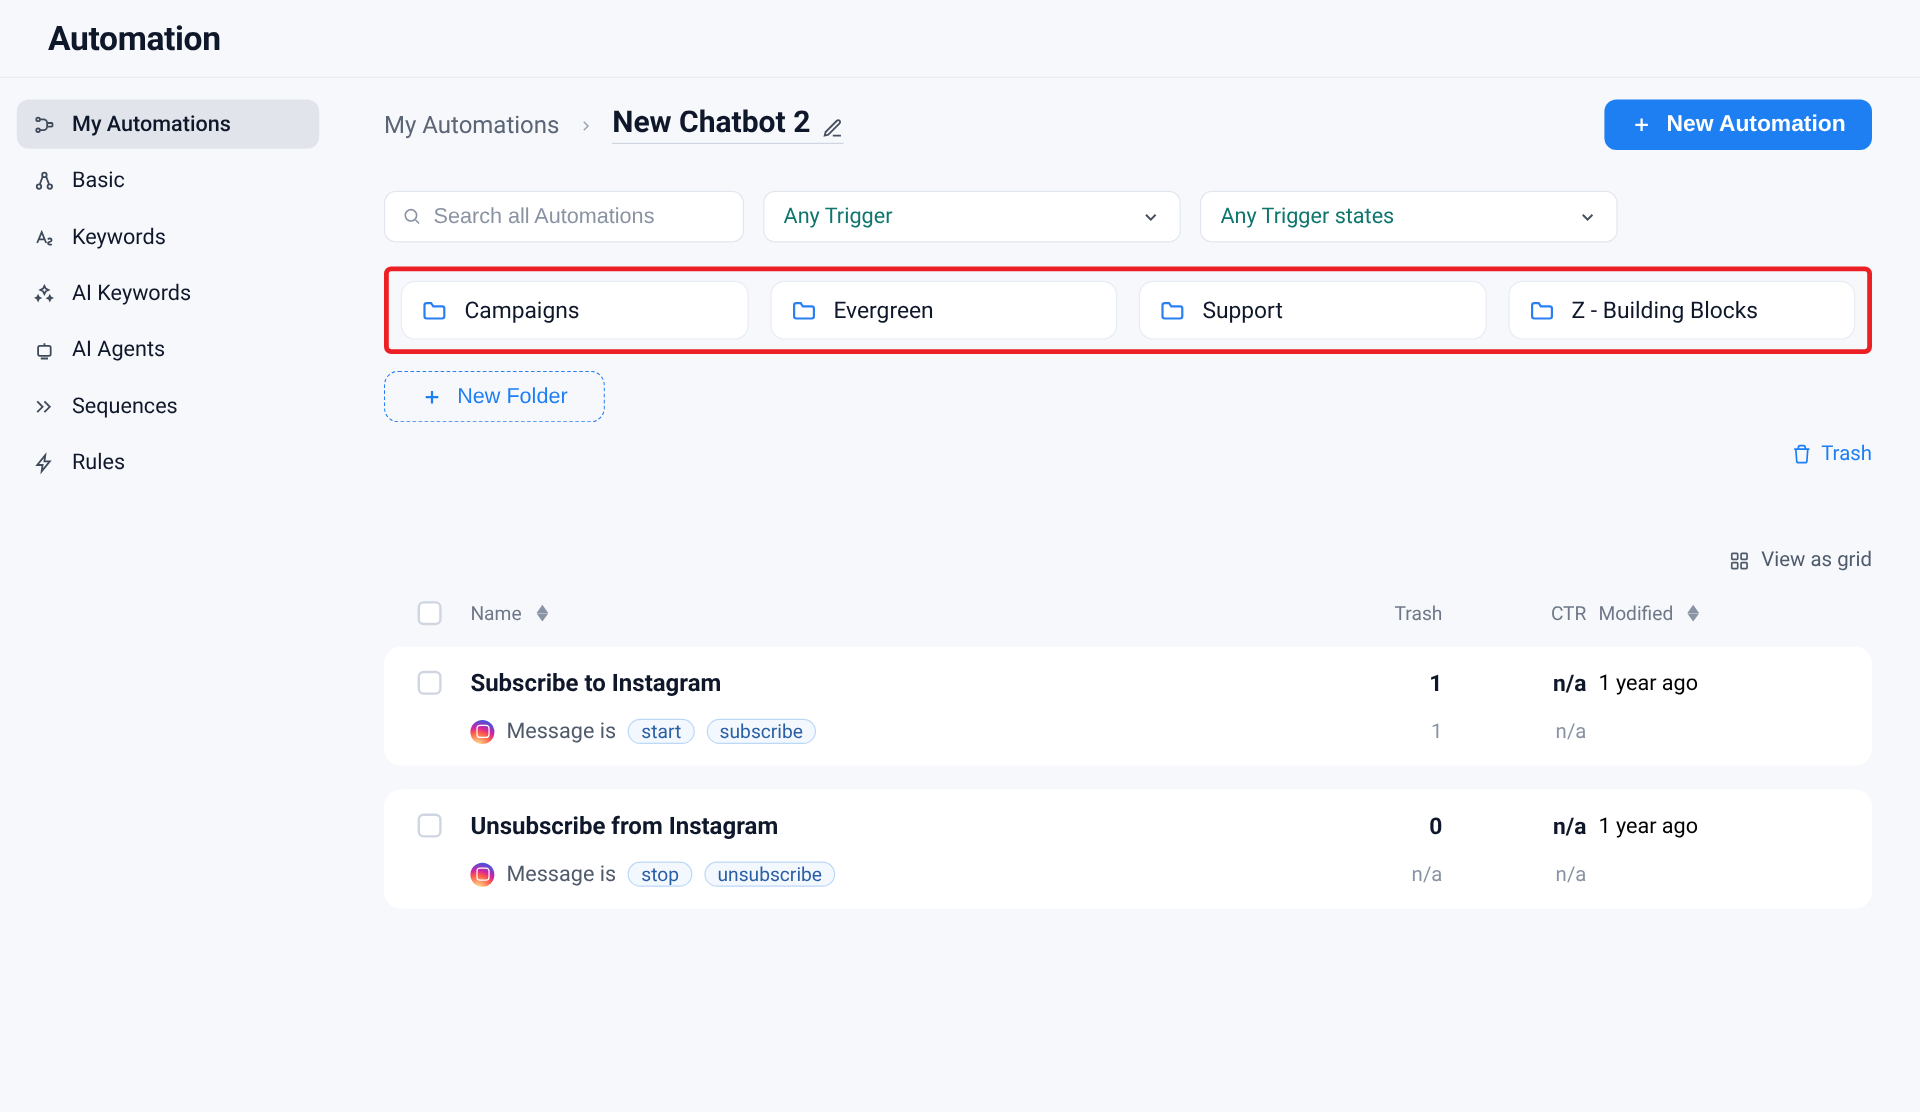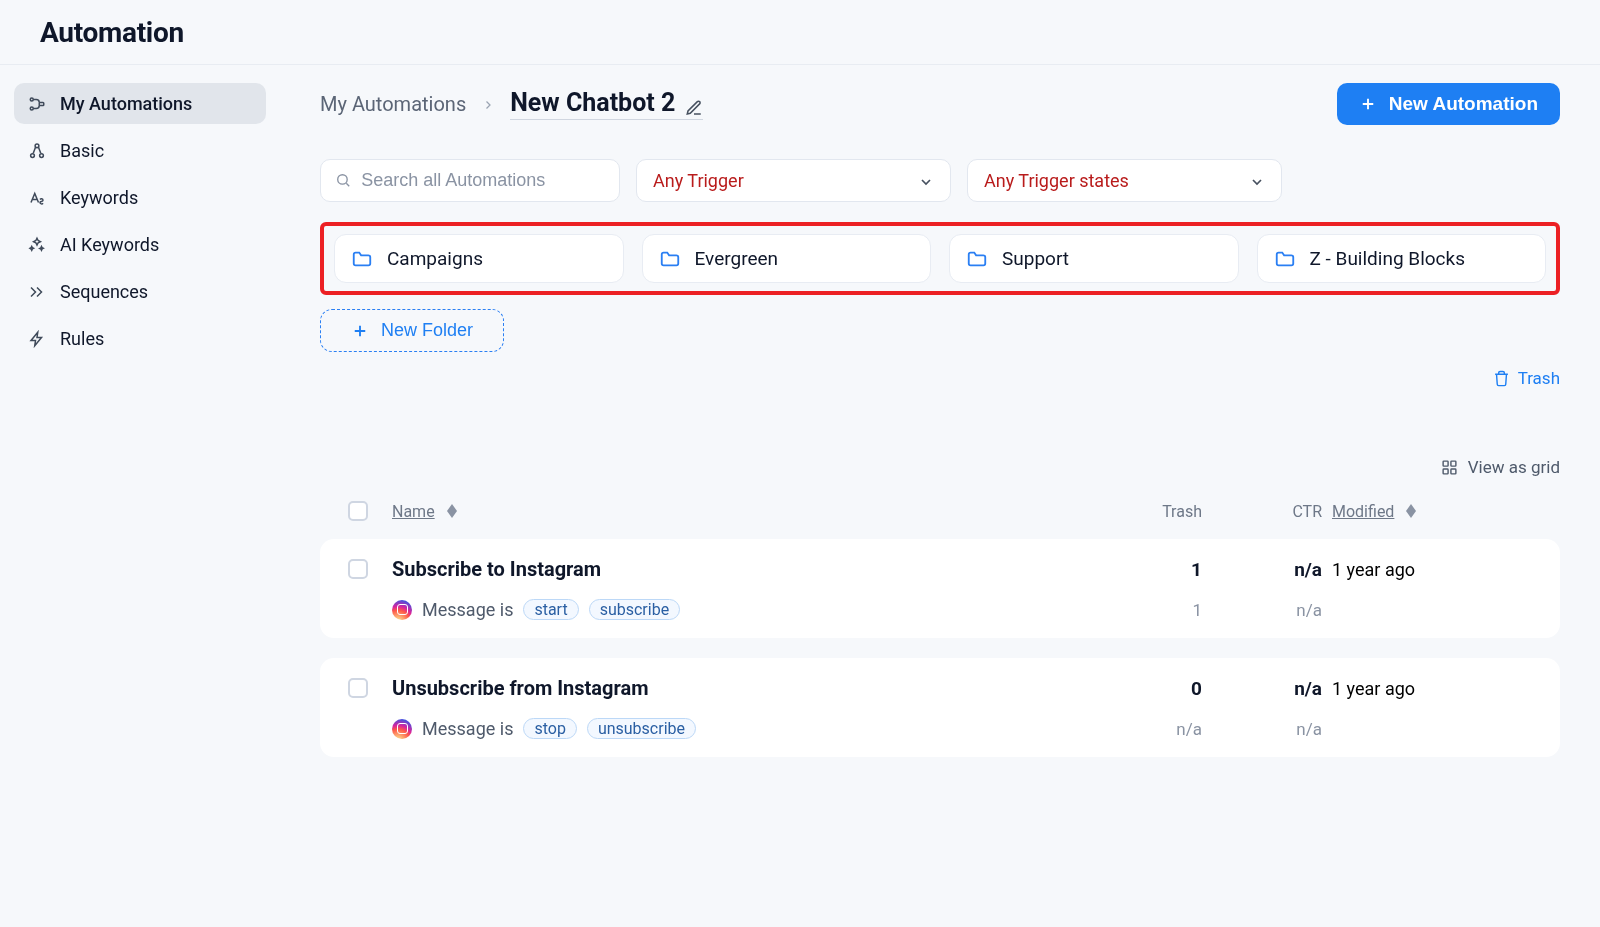--- a/index.html
+++ b/index.html
@@ -62,22 +62,22 @@
     background:#fff; border:1px solid #e2e7ef; border-radius: 10px;
     padding: 10px 14px; width: 300px;
   }
   .search-box input { border:none; outline:none; font-size:18px; width:100%; background:transparent; }
   .search-box input::placeholder { color:#8a93a3; }
   .search-icon { width:18px; height:18px; color:#8a93a3; }
 
   .select {
     display:flex; align-items:center; justify-content:space-between;
     background:#fff; border:1px solid #e2e7ef; border-radius:10px;
-    padding:10px 16px; width:315px; cursor:pointer;
-    font-size:18px; color:#b91c1c;
+    padding:10px 16px; width:348px; cursor:pointer;
+    font-size:18px; color:#0f766e;
   }
   .chevron { width:16px; height:16px; color:#46505f; }
 
   
   .folder-grid-wrap {
     border: 4px solid #ec2024; border-radius: 6px;
     padding: 8px 10px 8px 10px;
     margin-bottom: 14px;
     display:flex; gap:18px;
   }
@@ -109,21 +109,21 @@
   
   .tbl-head {
     display:grid;
     grid-template-columns: 44px 1fr 110px 120px 200px;
     align-items:center; padding: 10px 28px 18px 28px;
     color:#6e7888; font-size:16px;
   }
   .tbl-head .checkbox, .card .checkbox {
     width:20px; height:20px; border:2px solid #cfd6e2; border-radius:5px; cursor:pointer; background:#fff;
   }
-  .th-name, .th-mod { display:flex; align-items:center; gap:12px; cursor:pointer;text-decoration:underline; }
+  .th-name, .th-mod { display:flex; align-items:center; gap:12px; cursor:pointer; }
   .sort-arrows { display:flex; flex-direction:column; line-height:0; color:#8a93a3; }
   .sort-arrows svg { width:10px; height:7px; }
   .th-runs, .th-ctr { text-align:right; padding-right: 10px; }
   .th-mod { justify-content:flex-start; }
 
   
   .card {
     background:#fff; border-radius:14px;
     padding: 18px 28px 18px 28px;
     margin-bottom: 20px;
@@ -204,20 +204,29 @@
 
     <div class="nav-item">
       <span class="nav-icon">
         <svg viewBox="0 0 24 24" fill="none" stroke="currentColor" stroke-width="2">
             <path d="M12 3l1.5 3 3 1.5-3 1.5L12 12l-1.5-3-3-1.5 3-1.5zM5 14l.8 1.6 1.6.8-1.6.8L5 19l-.8-1.6L2.6 16.4l1.6-.8zM18 14l.8 1.6 1.6.8-1.6.8L18 19l-.8-1.6-1.6-.8 1.6-.8z"></path>
           </svg>
       </span>
       <span>AI Keywords</span>
     </div>
 
+    <div class="nav-item">
+      <span class="nav-icon">
+        <svg viewBox="0 0 24 24" fill="none" stroke="currentColor" stroke-width="2">
+            <rect x="5" y="7" width="14" height="11" rx="2"></rect>
+            <path d="M12 4v3M9 12h0M15 12h0M8 21h8"></path>
+          </svg>
+      </span>
+      <span>AI Agents</span>
+    </div>
 
     <div class="nav-item">
       <span class="nav-icon">
         <svg viewBox="0 0 24 24" fill="none" stroke="currentColor" stroke-width="2">
             <path d="M4 6l6 6-6 6M12 6l6 6-6 6"></path>
           </svg>
       </span>
       <span>Sequences</span>
     </div>
 

